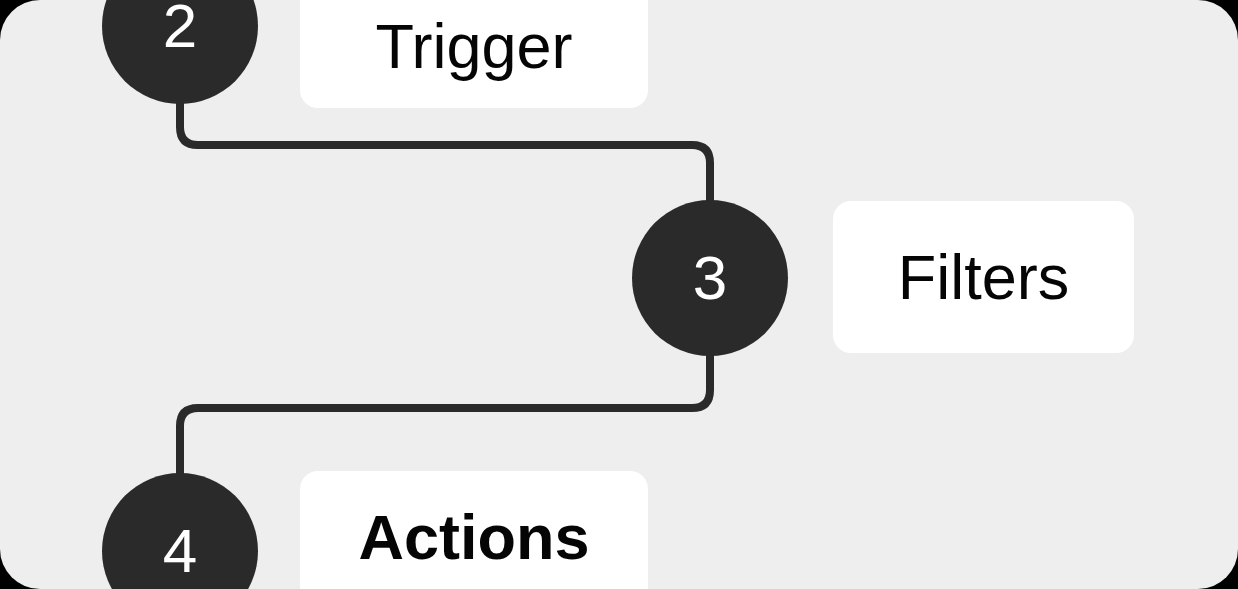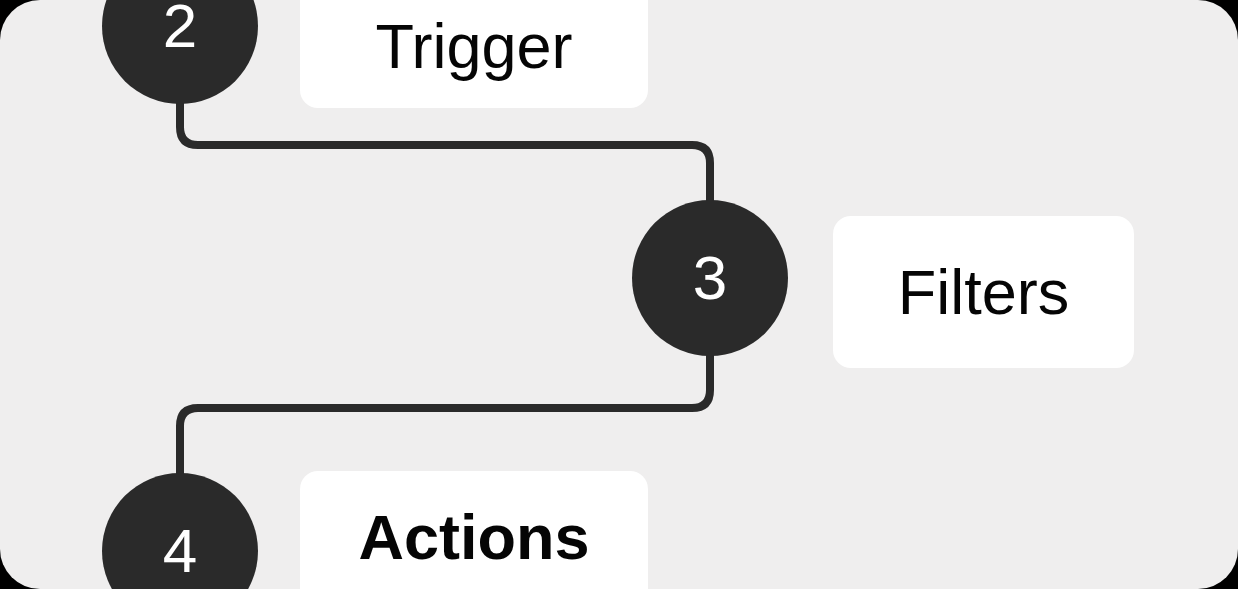--- a/index.html
+++ b/index.html
@@ -77,21 +77,21 @@
     user-select: none;
     text-align: right;
   }
 
   
   #node-2      { left: 102px; top: -52px; }
   #node-3      { left: 632px; top: 200px; }
   #node-4      { left: 102px; top: 473px; }
 
   #card-trigger { left: 300px; top: -60px;  width: 348px; height: 168px; }
-  #card-filters { left: 833px; top: 216px;  width: 301px; height: 152px; }
+  #card-filters { left: 833px; top: 201px;  width: 301px; height: 152px; }
   #card-actions { left: 300px; top: 471px;  width: 348px; height: 170px; }
 
   #card-trigger .step-card-label { margin-top: 44px; }
   #card-actions .step-card-label { margin-bottom: 38px; font-weight: bold; }
 </style>
 </head>
 <body>
 
 <div id="workflow-canvas">
 

